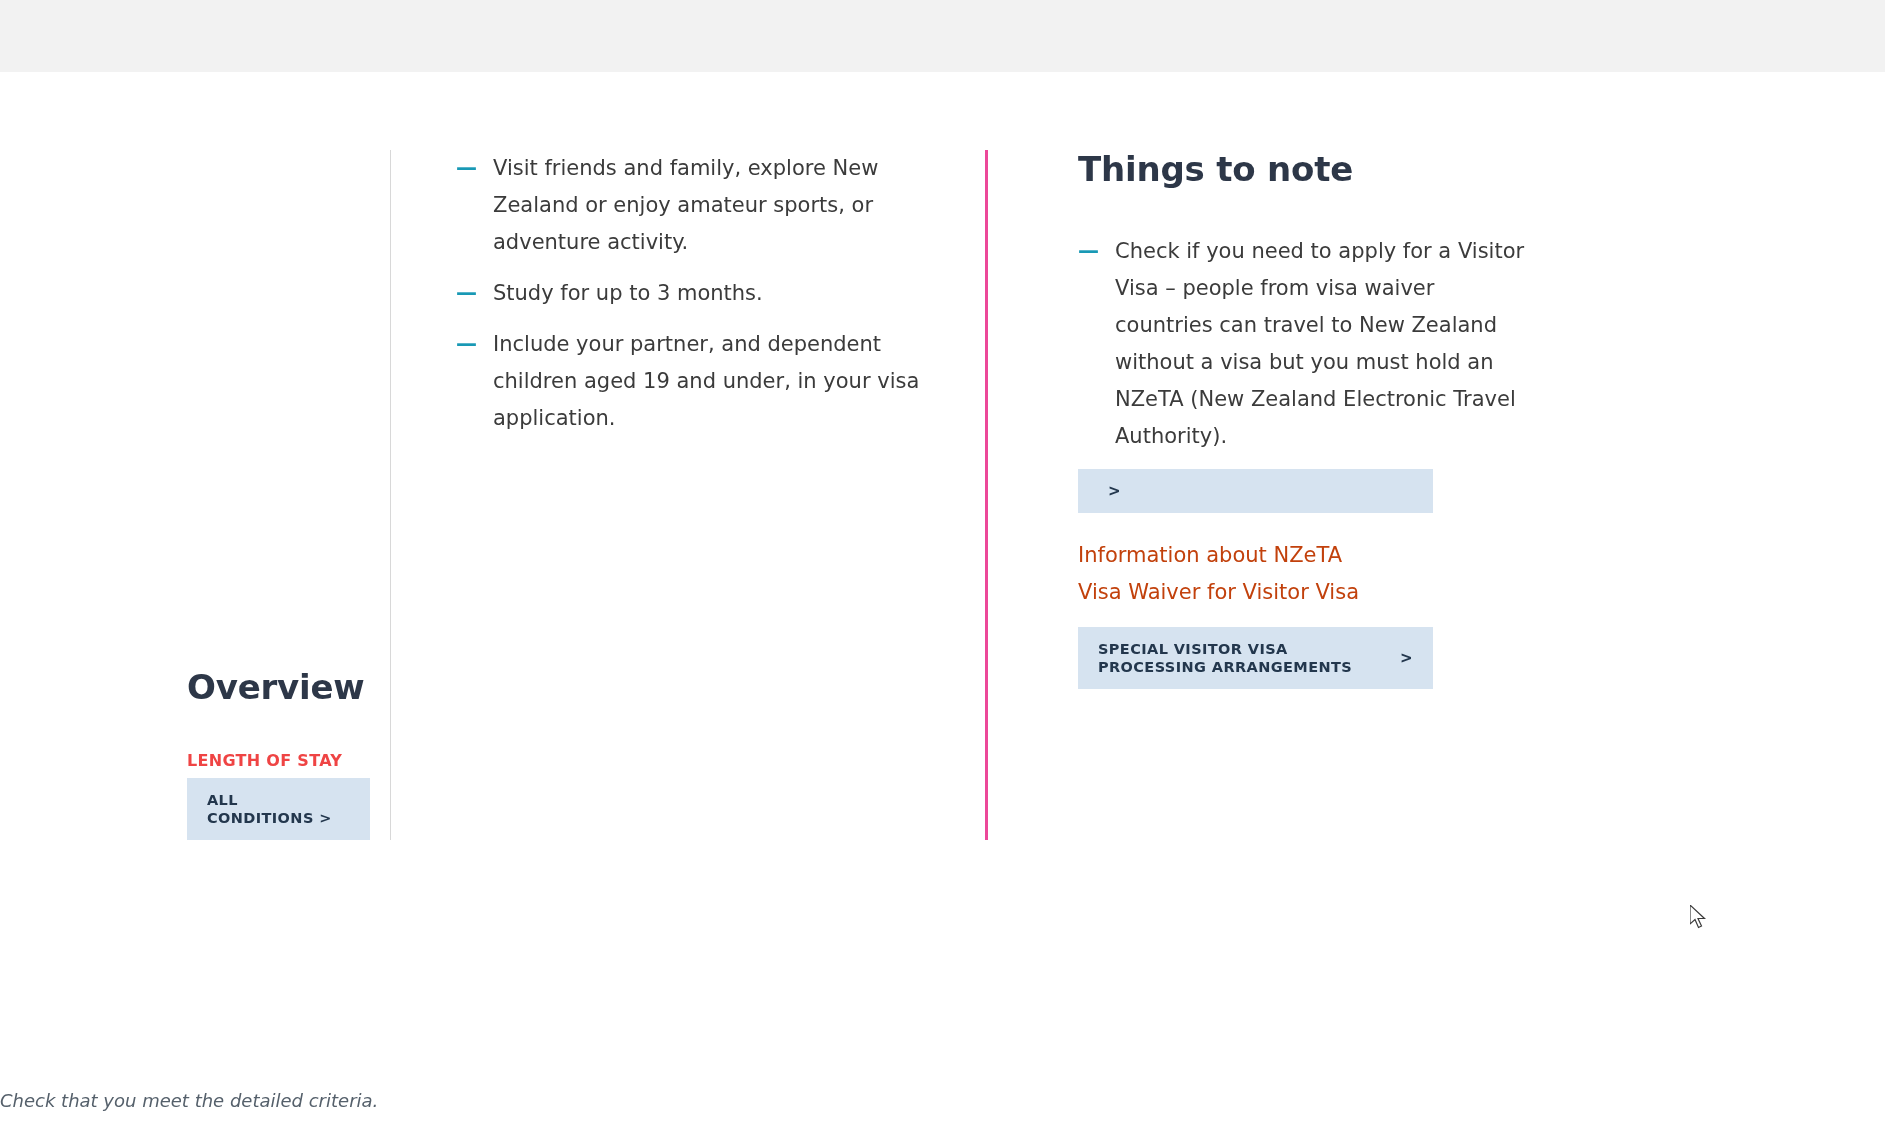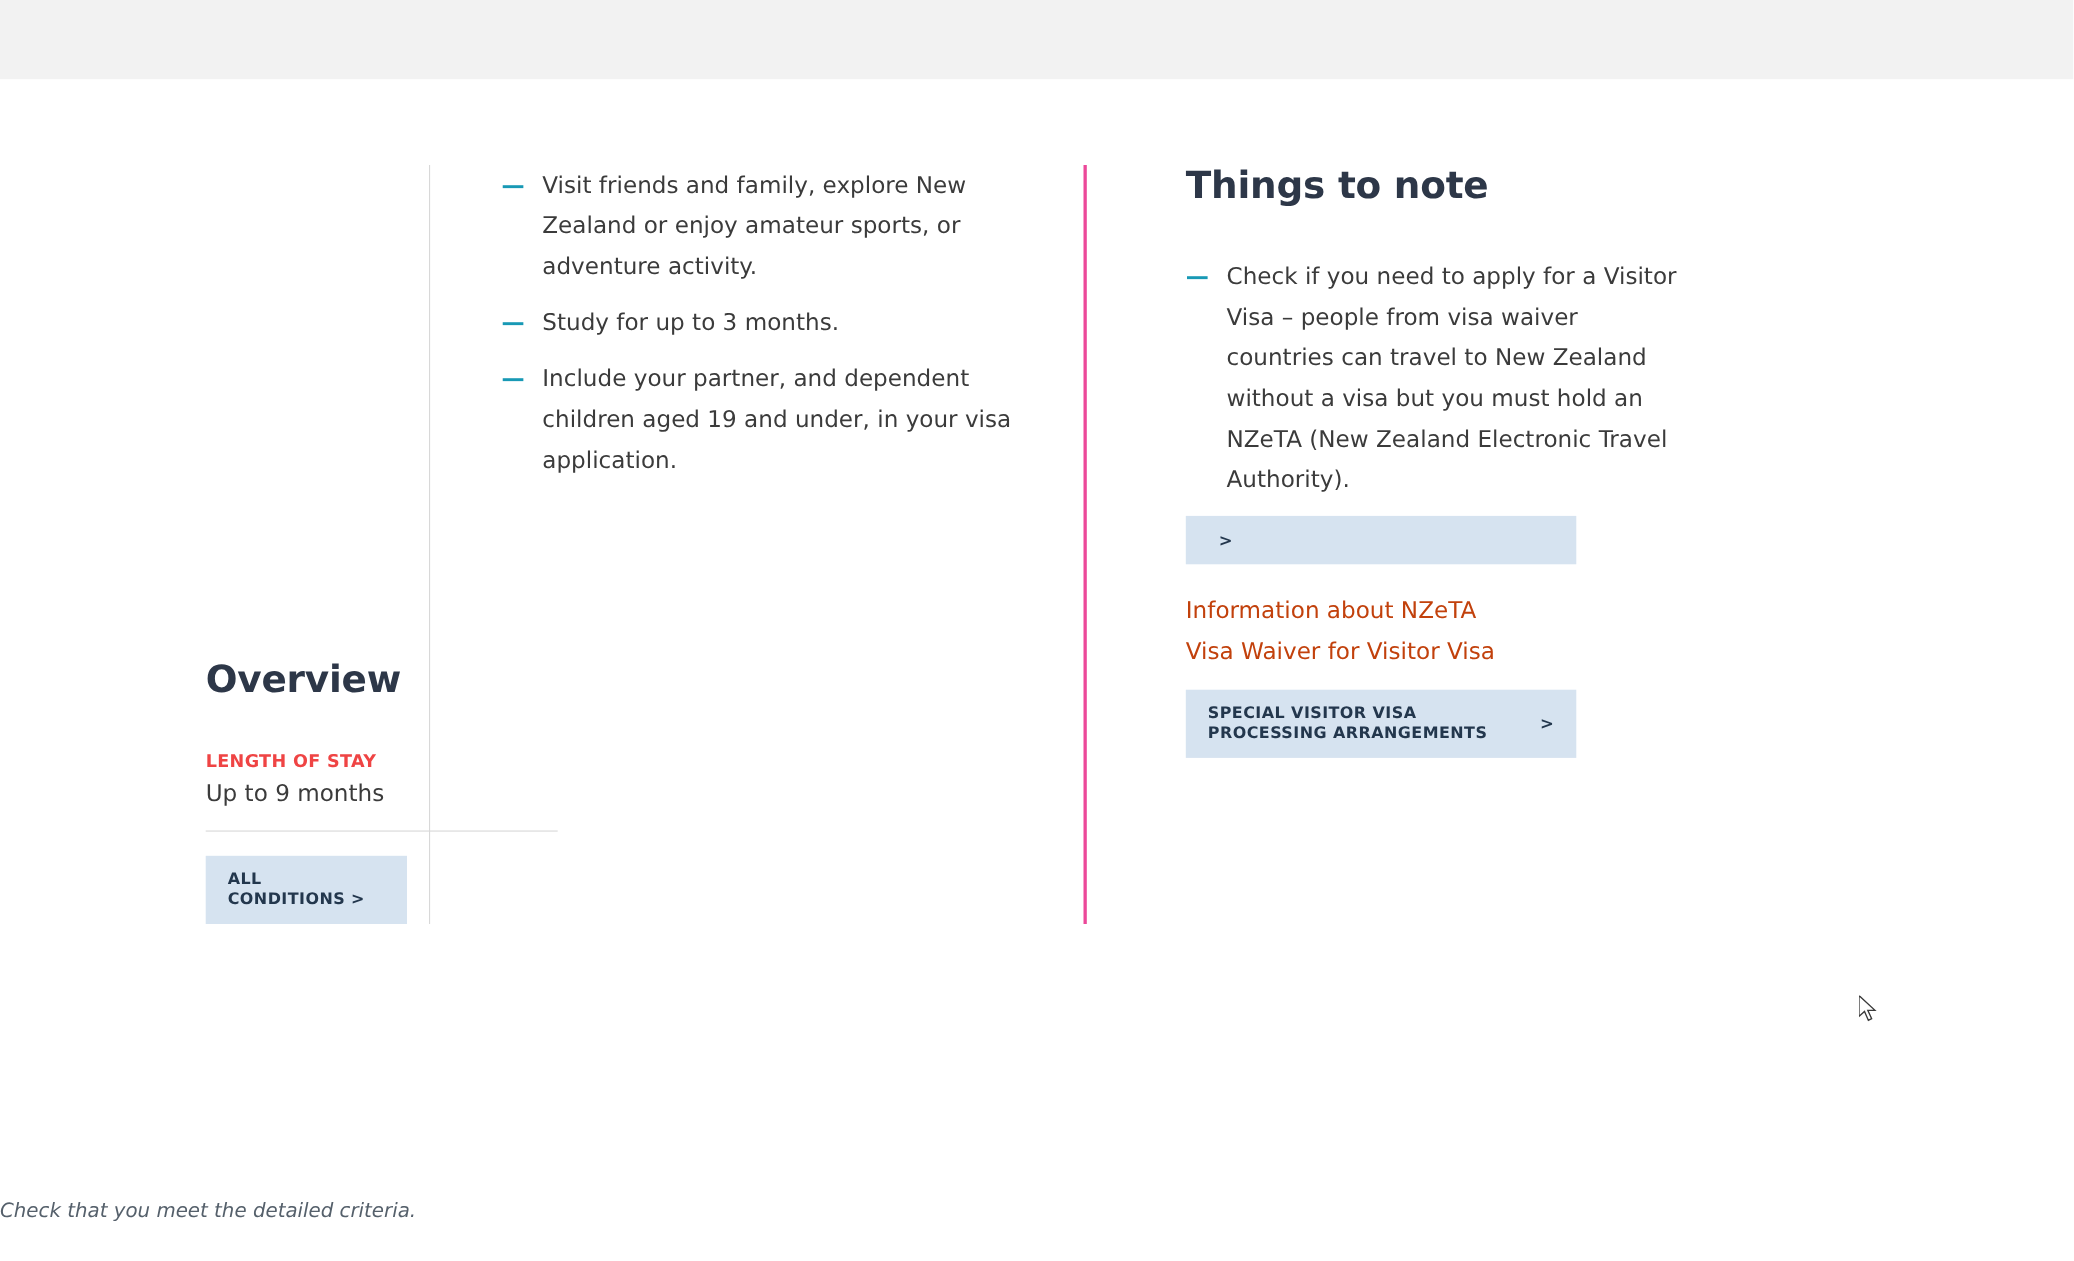--- a/index.html
+++ b/index.html
@@ -220,21 +220,20 @@
 
 <div class="page">
 
   <div class="top-strip"></div>
 
   <div class="columns">
 
     <div class="col col-overview">
       <h2 class="col-title">Overview</h2>
       <div class="length-label">LENGTH OF STAY</div>
-      <div class="length-value">Up to 9 months</div>
       <button class="pill-button pill-small">ALL CONDITIONS &gt;</button>
     </div>
 
     <div class="col col-youcan">
       <ul class="bullets">
         <li>
           <span class="dash">—</span>
           <span>Visit friends and family, explore New Zealand or enjoy amateur sports, or adventure activity.</span>
         </li>
         <li>

